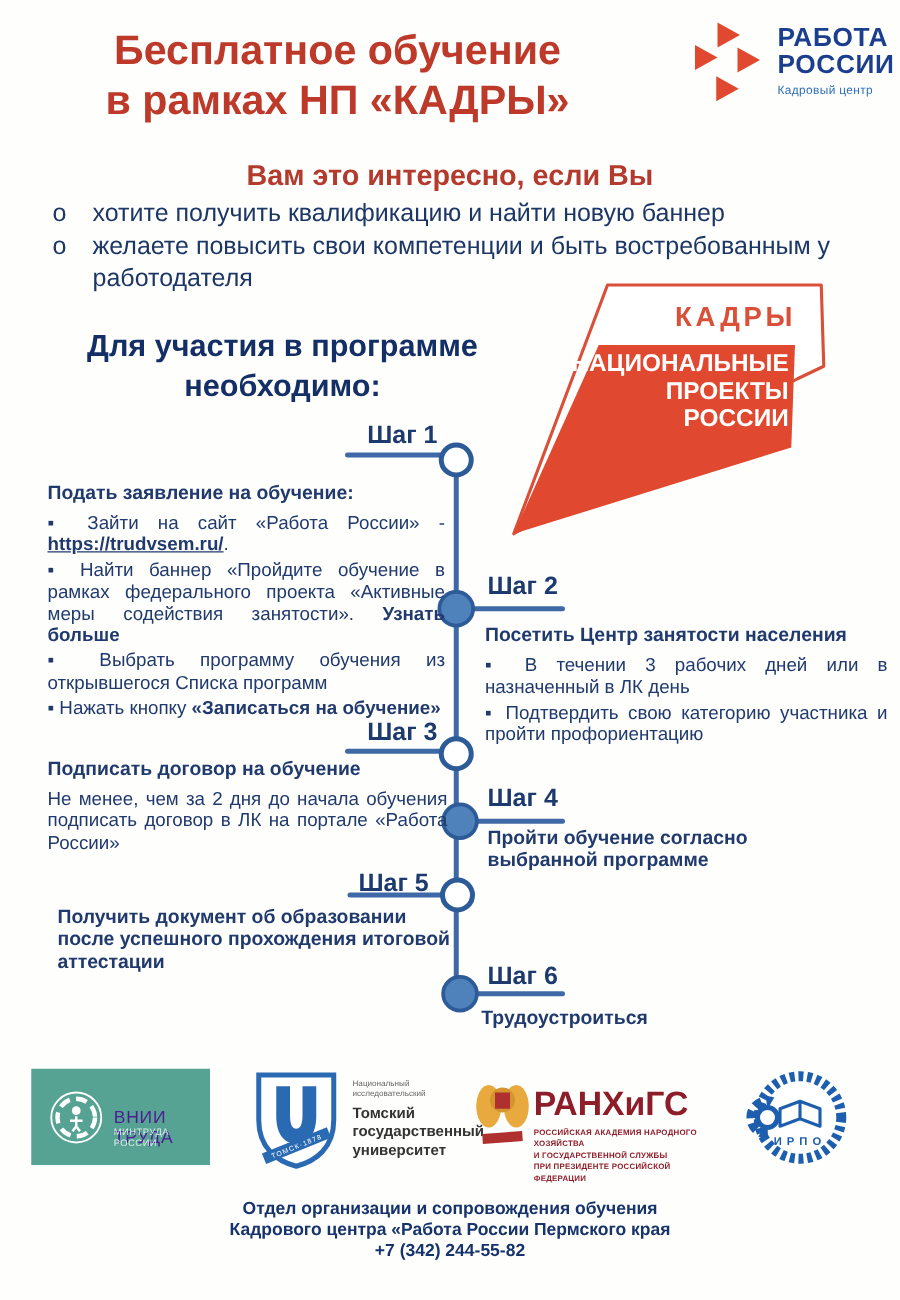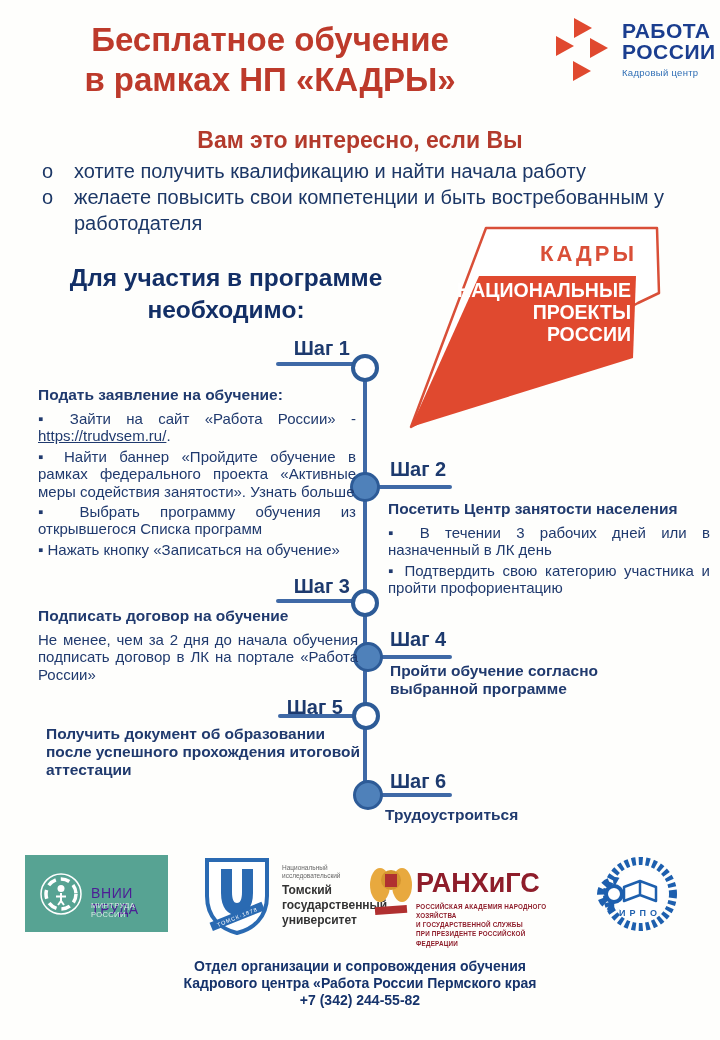--- a/index.html
+++ b/index.html
@@ -48,31 +48,31 @@
   .lbl4{left:390px;top:628px;}
   .lbl5{left:238px;top:696px;width:105px;text-align:right;}
   .lbl6{left:390px;top:770px;}
   .step-text{position:absolute;color:#203a6e;}
   .s1{left:38px;top:386px;width:318px;} .s2{left:388px;top:500px;width:322px;}
   .s3{left:38px;top:607px;width:320px;} .s4{left:390px;top:662px;width:296px;}
   .s5{left:46px;top:725px;width:315px;} .s6{left:385px;top:806px;width:300px;}
   .st-title{font-weight:700;font-size:15.5px;margin-bottom:6px;text-align:left;}
   .s4 .st-title,.s5 .st-title,.s6 .st-title{margin-bottom:0;}
   .rich{margin:3px 0;font-size:15px;line-height:1.16;text-align:justify;}
-  .rich .b{font-weight:400;margin-top:23px;} .rich .u{text-decoration:underline;}
+  .rich .b{font-weight:700;margin-top:23px;} .rich .u{text-decoration:underline;}
   
   .vnii{position:absolute;left:25px;top:855px;width:143px;height:77px;background:#57a393;}
   .vnii svg{position:absolute;left:14px;top:17px;}
   .vnii-t1{position:absolute;left:66px;top:30px;color:#4c1d95;font-size:14px;letter-spacing:0.6px;}
   .vnii-t2{position:absolute;left:66px;top:46px;color:#d9ece7;font-size:7.5px;letter-spacing:0.4px;}
   .tsu{position:absolute;left:202px;top:856px;width:175px;height:80px;}
   .tsu-text{position:absolute;left:80px;top:8px;width:100px;}
   .tsu-small{font-size:6.5px;color:#666;line-height:1.3;}
   .tsu-bold{font-size:12px;font-weight:700;color:#333;line-height:1.25;margin-top:2px;}
-  .ranepa{position:absolute;left:368px;top:860px;width:190px;height:70px;}
+  .ranepa{position:absolute;left:379px;top:860px;width:190px;height:70px;}
   .ranepa-title{position:absolute;left:48px;top:8px;font-size:27px;font-weight:700;color:#8e1d2a;}
   .ranepa-sub{position:absolute;left:48px;top:42px;font-size:6.3px;font-weight:700;
               color:#8e1d2a;line-height:1.45;letter-spacing:0.2px;}
   .irpo{position:absolute;left:597px;top:856px;}
   
   .footer{position:absolute;left:0;top:958px;width:720px;text-align:center;
           color:#16336b;font-size:14px;font-weight:700;line-height:1.22;}
 </style>
 </head>
 <body>
@@ -95,21 +95,21 @@
       <div>РАБОТА</div>
       <div>РОССИИ</div>
       <div class="rr-sub">Кадровый центр</div>
     </div>
   </div>
 
   <div class="int-head">Вам это интересно, если Вы</div>
   <div class="int-list">
     <div class="int-item">
       <span class="int-marker">o</span>
-      <span>хотите получить квалификацию и найти начала работу</span>
+      <span>хотите получить квалификацию и найти новую баннер</span>
     </div>
     <div class="int-item">
       <span class="int-marker">o</span>
       <span>желаете повысить свои компетенции и быть востребованным у работодателя</span>
     </div>
   </div>
 
   <div class="prog-head">
     <div>Для участия в программе</div>
     <div>необходимо:</div>

